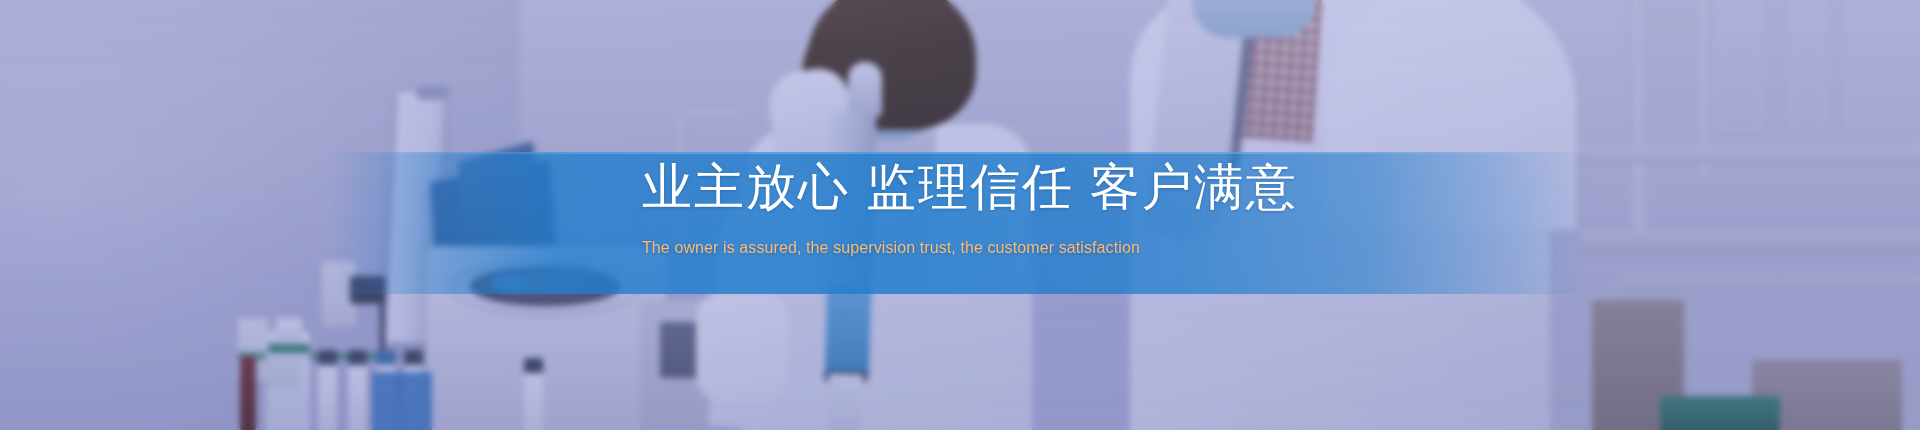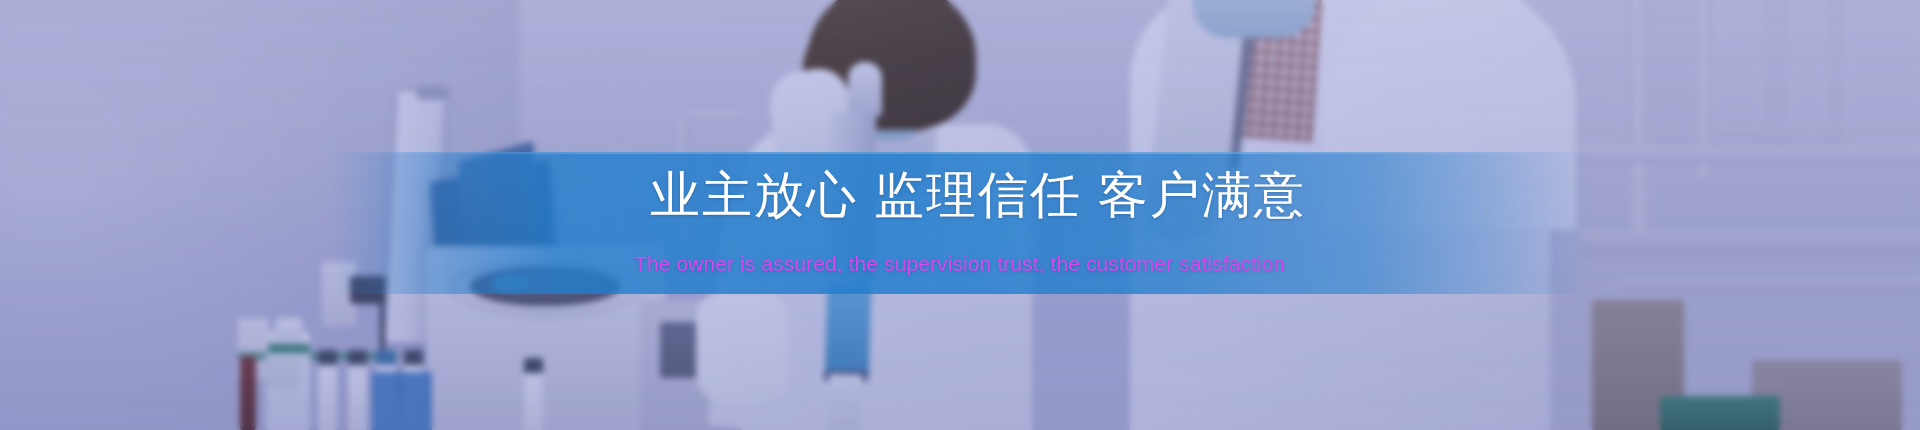--- a/index.html
+++ b/index.html
@@ -489,37 +489,37 @@
   }
 
   
   .text-block {
     position: absolute;
     left: 634px;
     top: 150px;
     width: 1100px;
   }
   .headline {
-    margin: 16px;
+    margin: 8px;
     padding: 0;
     font-size: 50px;
     line-height: 58px;
     font-weight: 400;
     color: #ffffff;
     letter-spacing: 2px;
     white-space: nowrap;
     text-shadow: 0 1px 3px rgba(20,50,90,.30);
   }
   .subline {
-    margin: 0;
+    margin: 8px;
     padding-top: 11px;
-    font-size: 21px;
+    font-size: 16px;
     line-height: 26px;
     font-weight: 400;
-    color: #d946ef;
+    color: #fdba74;
     letter-spacing: .1px;
     white-space: nowrap;
     text-shadow: 0 1px 3px rgba(20,50,90,.30);
   }
 </style>
 </head>
 <body>
 
 <div class="banner">
 

